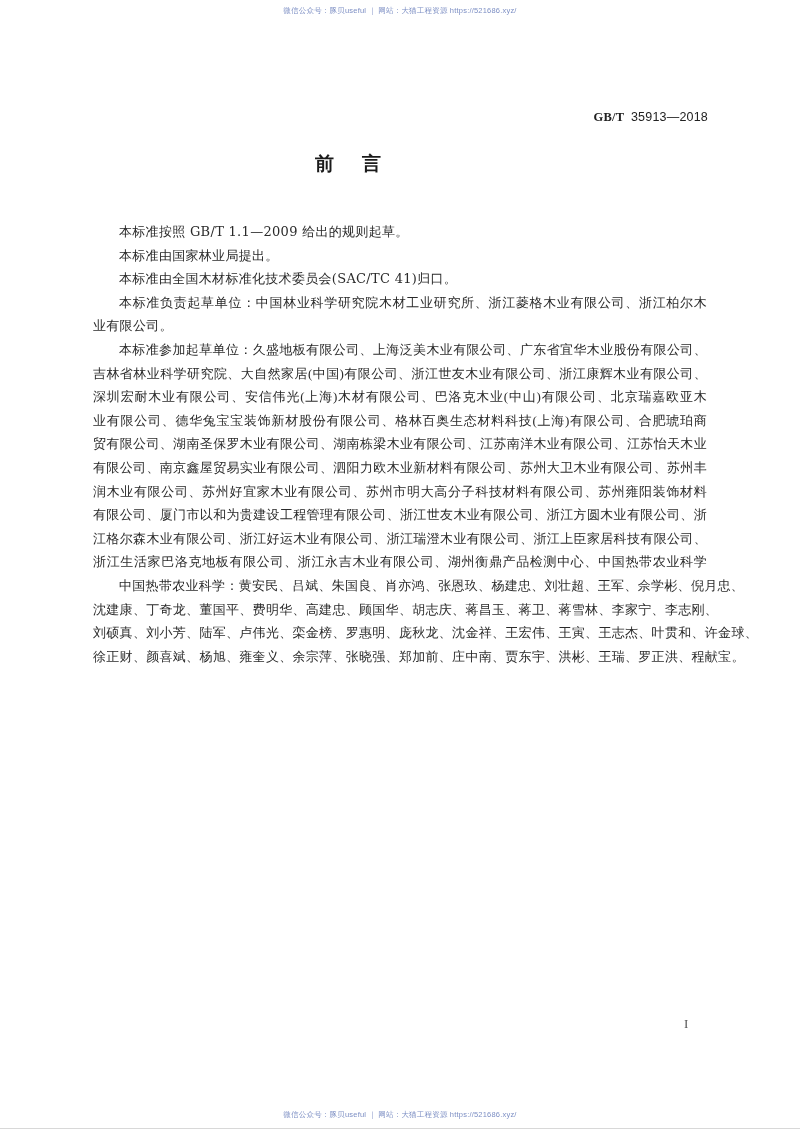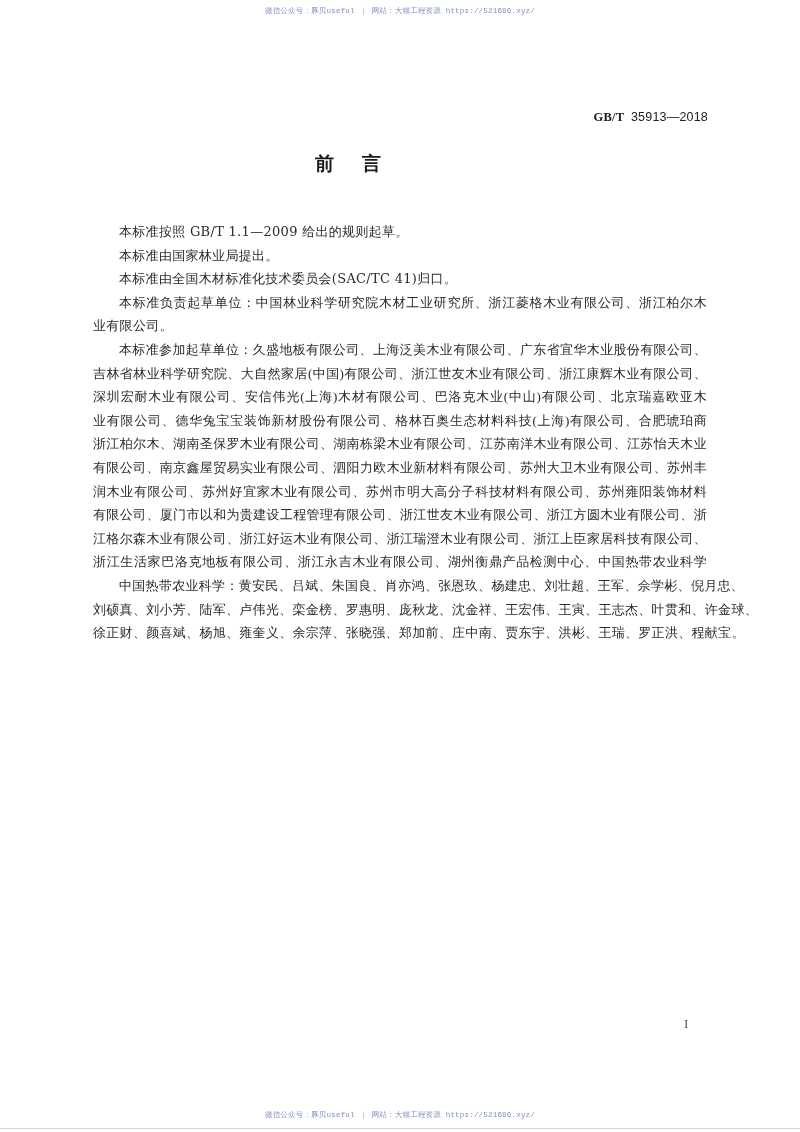--- a/index.html
+++ b/index.html
@@ -1,20 +1,20 @@
 <!DOCTYPE html>
 <html><head>
 <meta charset="utf-8">
 <style>
   html, body { margin: 0; padding: 0; background: #ffffff; }
   body { width: 800px; height: 1132px; position: relative; overflow: hidden;
          font-family: "DejaVu Serif", "Liberation Serif", serif; color: #2a2a2a; }
   .watermark { position: absolute; left: 0; width: 800px; text-align: center;
                font-size: 7.5px; color: #7d8fc4; letter-spacing: 0.2px;
-               font-family: Liberation Mono, monospace; }
+               font-family: Liberation Sans, sans-serif; }
   .watermark.top { top: 6px; }
   .watermark.bottom { top: 1110px; }
   .bottom-rule { position: absolute; left: 0; top: 1128px; width: 800px; height: 1px; background: #d8d8d8; }
   .std-code { position: absolute; top: 86px; right: 92px; font-size: 12.5px; font-weight: bold;
               font-family: "Liberation Serif", serif; color: #222; letter-spacing: 0.2px; margin-top: 24px; }
   .std-code .num { font-weight: normal; font-family: "Liberation Sans", sans-serif; }
   .title { position: absolute; top: 151px; left: 0; width: 696px; text-align: center;
            font-size: 19px; font-weight: bold; letter-spacing: 28px; text-indent: 28px;
            font-family: "DejaVu Sans", sans-serif; color: #1a1a1a; }
   .content { position: absolute; top: 220px; left: 93px; width: 614px; }
@@ -45,28 +45,29 @@
 
   <div class="line indent">本标准由全国木材标准化技术委员会(SAC/TC 41)归口。</div>
 
   <div class="line indent justify">本标准负责起草单位：中国林业科学研究院木材工业研究所、浙江菱格木业有限公司、浙江柏尔木</div>
   <div class="line">业有限公司。</div>
 
   <div class="line indent justify">本标准参加起草单位：久盛地板有限公司、上海泛美木业有限公司、广东省宜华木业股份有限公司、</div>
   <div class="line justify">吉林省林业科学研究院、大自然家居(中国)有限公司、浙江世友木业有限公司、浙江康辉木业有限公司、</div>
   <div class="line justify">深圳宏耐木业有限公司、安信伟光(上海)木材有限公司、巴洛克木业(中山)有限公司、北京瑞嘉欧亚木</div>
   <div class="line justify">业有限公司、德华兔宝宝装饰新材股份有限公司、格林百奥生态材料科技(上海)有限公司、合肥琥珀商</div>
-  <div class="line justify">浙江柏尔木、湖南圣保罗木业有限公司、湖南栋梁木业有限公司、江苏南洋木业有限公司、江苏怡天木业</div>
+  <div class="line justify">贸有限公司、湖南圣保罗木业有限公司、湖南栋梁木业有限公司、江苏南洋木业有限公司、江苏怡天木业</div>
   <div class="line justify">有限公司、南京鑫屋贸易实业有限公司、泗阳力欧木业新材料有限公司、苏州大卫木业有限公司、苏州丰</div>
   <div class="line justify">润木业有限公司、苏州好宜家木业有限公司、苏州市明大高分子科技材料有限公司、苏州雍阳装饰材料</div>
   <div class="line justify">有限公司、厦门市以和为贵建设工程管理有限公司、浙江世友木业有限公司、浙江方圆木业有限公司、浙</div>
   <div class="line justify">江格尔森木业有限公司、浙江好运木业有限公司、浙江瑞澄木业有限公司、浙江上臣家居科技有限公司、</div>
   <div class="line justify">浙江生活家巴洛克地板有限公司、浙江永吉木业有限公司、湖州衡鼎产品检测中心、中国热带农业科学</div>
 
   <div class="line indent justify">中国热带农业科学：黄安民、吕斌、朱国良、肖亦鸿、张恩玖、杨建忠、刘壮超、王军、佘学彬、倪月忠、</div>
+  <div class="line justify">沈建康、丁奇龙、董国平、费明华、高建忠、顾国华、胡志庆、蒋昌玉、蒋卫、蒋雪林、李家宁、李志刚、</div>
   <div class="line justify">刘硕真、刘小芳、陆军、卢伟光、栾金榜、罗惠明、庞秋龙、沈金祥、王宏伟、王寅、王志杰、叶贯和、许金球、</div>
   <div class="line justify">徐正财、颜喜斌、杨旭、雍奎义、余宗萍、张晓强、郑加前、庄中南、贾东宇、洪彬、王瑞、罗正洪、程献宝。</div>
 </div>
 
 <div class="page-num">I</div>
 
 <div class="watermark bottom">微信公众号：豚贝useful ｜ 网站：大猫工程资源 https://521686.xyz/</div>
 <div class="bottom-rule"></div>
 
 </body></html>

